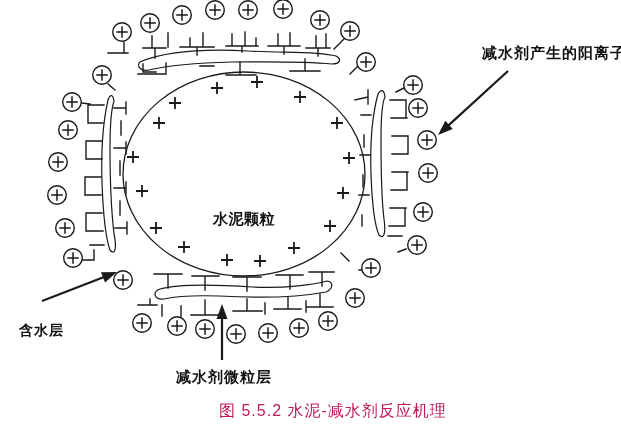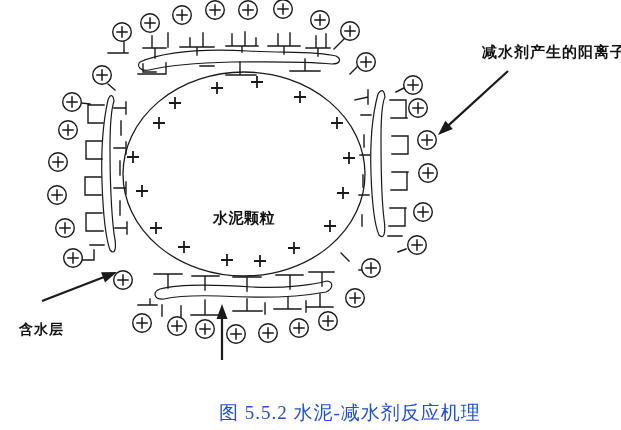--- a/index.html
+++ b/index.html
@@ -1,31 +1,31 @@
 <!DOCTYPE html>
 <html><head>
 <meta charset="utf-8">
 <style>
   html,body{margin:0;padding:0;background:#ffffff;}
   .page{
     position:relative;width:621px;height:430px;background:#ffffff;
-    font-family:Liberation Serif, serif;overflow:hidden;
+    font-family:Liberation Sans, sans-serif;overflow:hidden;
   }
   .page svg{position:absolute;left:0;top:0;}
   .lbl{
     position:absolute;color:#111;font-weight:bold;font-size:15px;
     letter-spacing:1px;white-space:nowrap;line-height:1;
   }
   #lbl-cation{left:482px;top:45px;}
   #lbl-water{left:19px;top:323px;font-size:14px;text-align:right;}
   #lbl-micelle{left:176px;top:369px;}
   #lbl-center{left:213px;top:163px;letter-spacing:0.5px;margin-top:48px;}
   .caption{
-    position:absolute;left:219px;top:403px;color:#1d4ed8;
-    font-size:19px;font-weight:normal;letter-spacing:1px;white-space:nowrap;line-height:1;
+    position:absolute;left:219px;top:403px;color:#be185d;
+    font-size:16px;font-weight:normal;letter-spacing:1px;white-space:nowrap;line-height:1;
   }
 </style>
 </head>
 <body>
 
 <div class="page">
   <svg id="fig" width="621" height="430" viewBox="0 0 621 430">
       <ellipse cx="244" cy="174" rx="121" ry="102" fill="#ffffff" stroke="#1a1a1a" stroke-width="1.3"></ellipse>
       <path d="M140,62 C168,50 210,49 248,51 C288,53 316,51 336,56 C342,59 340,64 332,64 C300,61 262,62 232,62 C196,63 166,66 149,70 C141,72 136,66 140,62 Z" fill="#ffffff" stroke="#1a1a1a" stroke-width="1.2" stroke-linejoin="round"></path>
       <path d="M108,100 C103,122 101,152 102,182 C103,212 105,236 110,250 C115,256 117,248 114,234 C111,208 110,178 110,148 C110,124 112,107 114,101 C113,94 110,94 108,100 Z" fill="#ffffff" stroke="#1a1a1a" stroke-width="1.2" stroke-linejoin="round"></path>
@@ -170,15 +170,16 @@
         <polygon points="117,272 104.99300228520445,282.5395448609935 101.02590516348536,272.27981092551306" fill="#1a1a1a"></polygon>
       </g>
       <g>
         <line x1="222" y1="360" x2="222" y2="313" stroke="#1a1a1a" stroke-width="2.2"></line>
         <polygon points="222,304 227.5,319 216.5,319" fill="#1a1a1a"></polygon>
       </g>
     </svg>
 
   <div class="lbl" id="lbl-cation">减水剂产生的阳离子</div>
   <div class="lbl" id="lbl-water">含水层</div>
+  <div class="lbl" id="lbl-micelle">减水剂微粒层</div>
   <div class="lbl" id="lbl-center">水泥颗粒</div>
   <div class="caption">图 5.5.2  水泥-减水剂反应机理</div>
 </div>
 
 </body></html>

